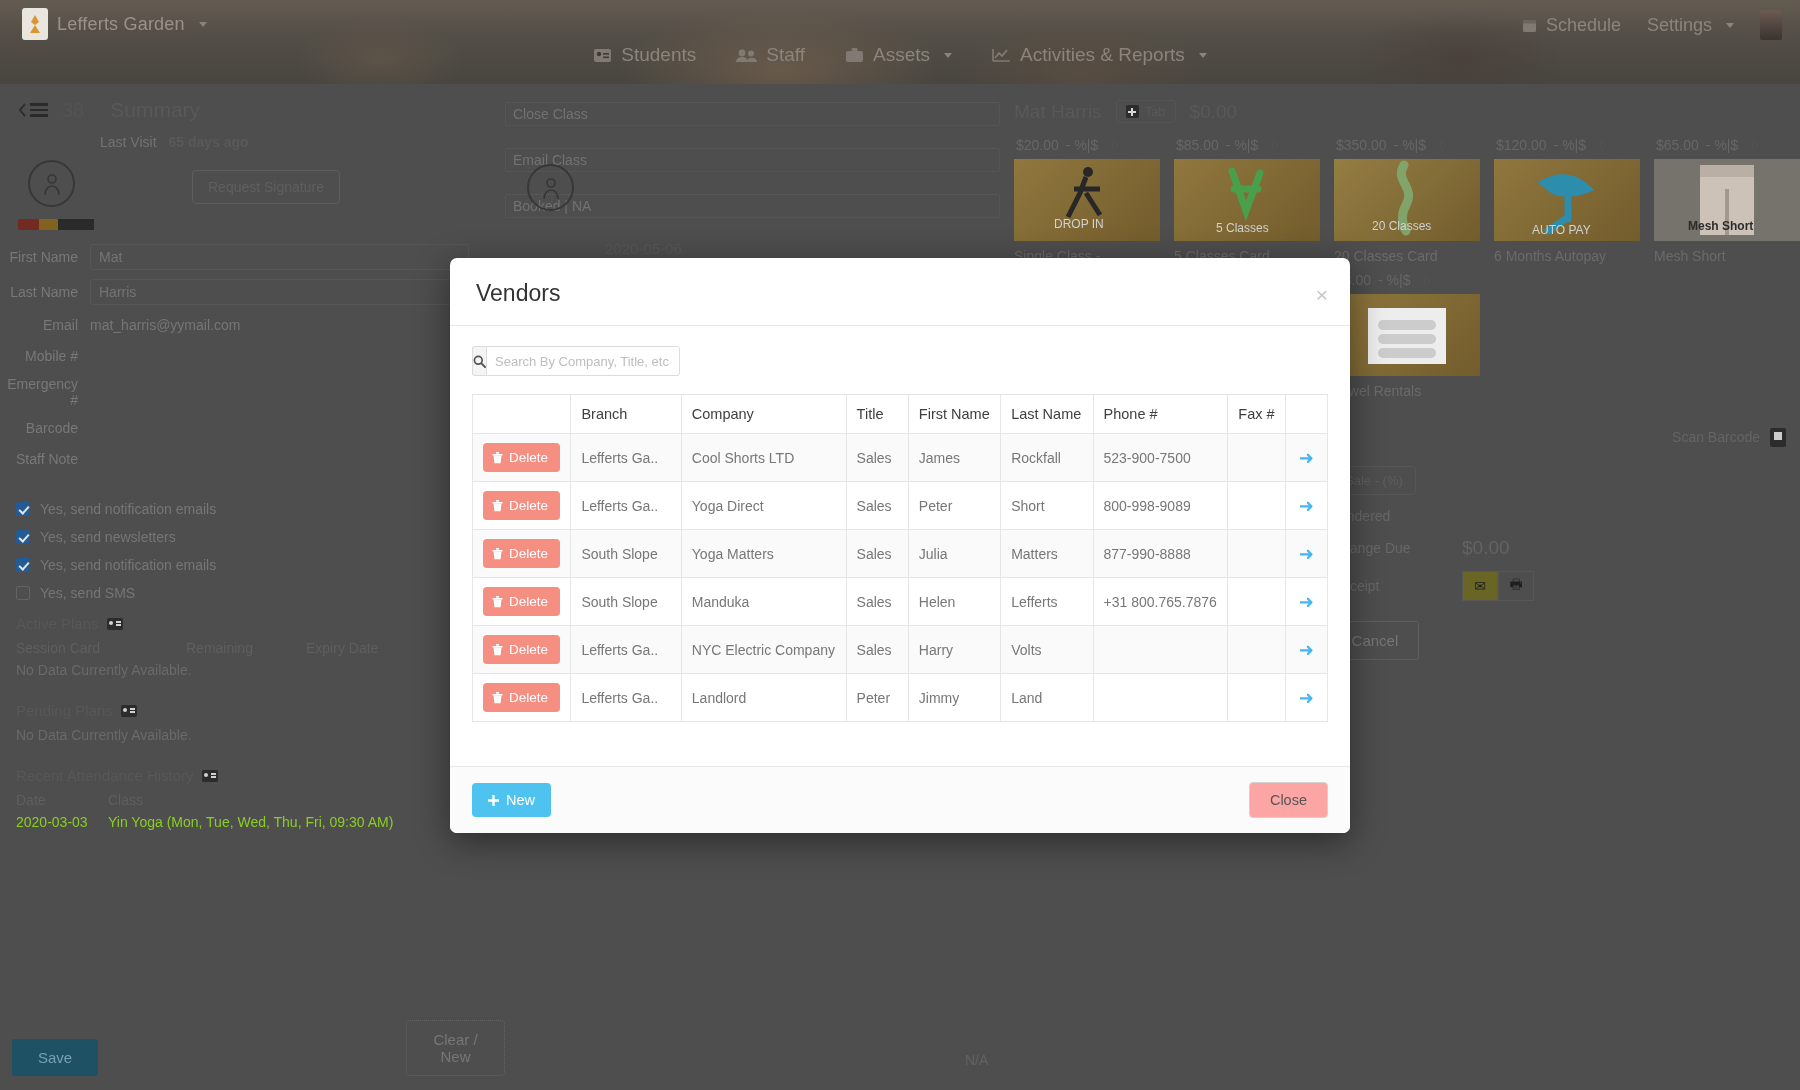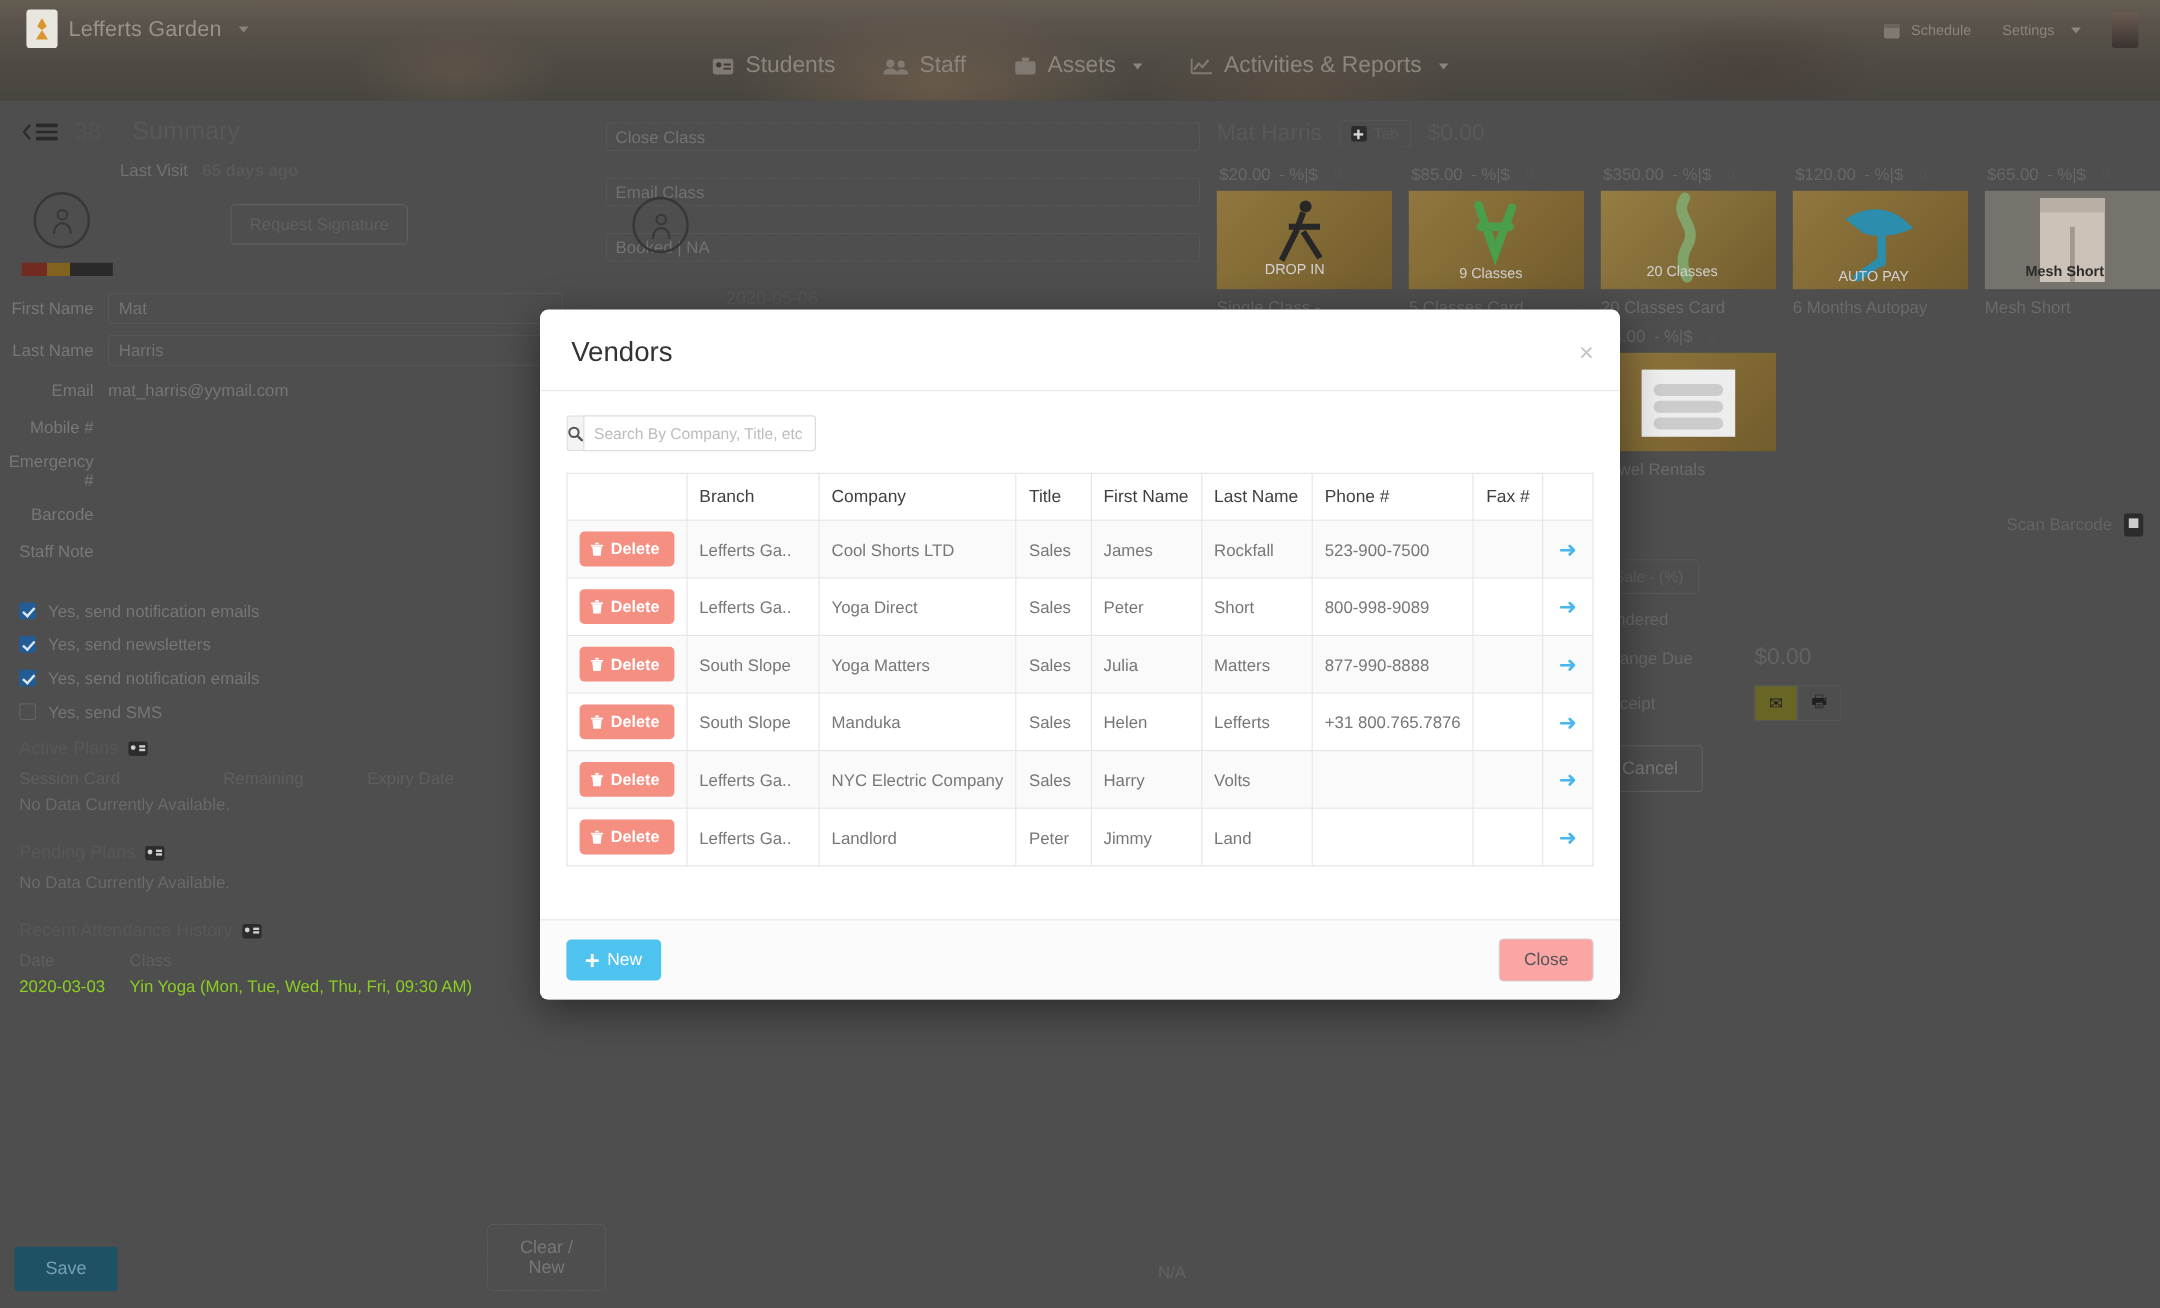--- a/index.html
+++ b/index.html
@@ -38,21 +38,21 @@
   }
   .brand-logo svg { display:block; }
   .brand-text { color: #9a9289; font-size: 18px; letter-spacing: .2px; }
   .caret { display:inline-block; width:0;height:0;border-left:4px solid transparent;border-right:4px solid transparent;border-top:5px solid currentColor; margin-left:5px; vertical-align: middle;}
   .nav-main {
     position: absolute; left: 0; right: 0; top: 44px; display: flex;
     justify-content: center; gap: 40px; z-index: 3;
   }
   .nav-item { color: #8b857d; font-size: 19px; display: flex; align-items: center; gap: 9px; }
   .nav-right { position: absolute; right: 18px; top: 10px; display:flex; align-items:center; gap: 26px; z-index: 3;}
-  .nav-right .nav-item { font-size: 12px; align-items: center; }
+  .nav-right .nav-item { font-size: 18px; align-items: center; }
   .avatar-mini { width: 22px; height: 30px; background: linear-gradient(180deg,#6b5b52,#3a3330); border-radius:2px; }
 
   
   #left-panel { position: absolute; left: 0; top: 84px; width: 505px; bottom: 0; color:#595959; }
   .panel-head { display:flex; align-items:center; gap: 14px; padding: 14px 18px 8px; }
   .hamburger-back { display:flex; align-items:center; gap:3px; color:#2a2a2a; }
   .ham-lines { display:flex; flex-direction:column; gap:3px; }
   .ham-lines span { display:block; width:18px; height:2.5px; background:#1d1d1d; }
   .count-badge { font-size: 20px; color: #4a4a4a; }
   .panel-title { font-size: 21px; color: #4f4f4f; margin-left: 12px; }
@@ -202,21 +202,21 @@
   .c-comp  { width: 158px; }
   .c-title { width: 62px; }
   .c-first { width: 92px; }
   .c-last  { width: 92px; }
   .c-phone { width: 128px; }
   .c-fax   { width: 56px; }
   .c-go    { width: 42px; text-align:center !important; }
   .btn-delete {
     background: #f58f82; color: #fff; border: none; border-radius: 4px;
     font-size: 13.5px; padding: 7px 12px 7px 9px; font-family: inherit; cursor: pointer;
-    display: inline-flex; align-items: center; gap: 6px; font-weight: bold;
+    display: inline-flex; align-items: center; gap: 6px;
   }
   .trash { display:block; }
   .go-arrow { color: #49b6f0; font-size: 18px; display:block; text-align:center; }
   .modal-footer {
     border-top: 1px solid #e8e8e8; background: #fbfbfb;
     padding: 15px 22px; display: flex; align-items: center; justify-content: space-between;
   }
   .btn-new {
     background: #4ec3f0; color: #fff; border: none; border-radius: 4px;
     font-size: 14.5px; padding: 9px 16px; font-family: inherit; cursor: pointer;
@@ -481,21 +481,21 @@
       <div class="prod-cell">
         <div class="prod-price">
           <span>$85.00</span>
           <span>- %|$</span>
           <span class="q">0</span>
         </div>
         <div class="prod-thumb" style="background:linear-gradient(135deg,#8a6f32,#6a5320)">
           <svg width="146" height="82" viewBox="0 0 146 82">
               <path d="M58 12l14 40 14-38 M60 30h24" stroke="#3f9b3f" stroke-width="7" fill="none" stroke-linecap="round"></path>
             </svg>
-          <span class="prod-cap" style="left:42px;bottom:6px">9 Classes</span>
+          <span class="prod-cap" style="left:42px;bottom:6px">5 Classes</span>
         </div>
         <div class="prod-label">5 Classes Card</div>
       </div>
       <div class="prod-cell">
         <div class="prod-price">
           <span>$350.00</span>
           <span>- %|$</span>
           <span class="q">0</span>
         </div>
         <div class="prod-thumb" style="background:linear-gradient(135deg,#8f7638,#6a5320)">

